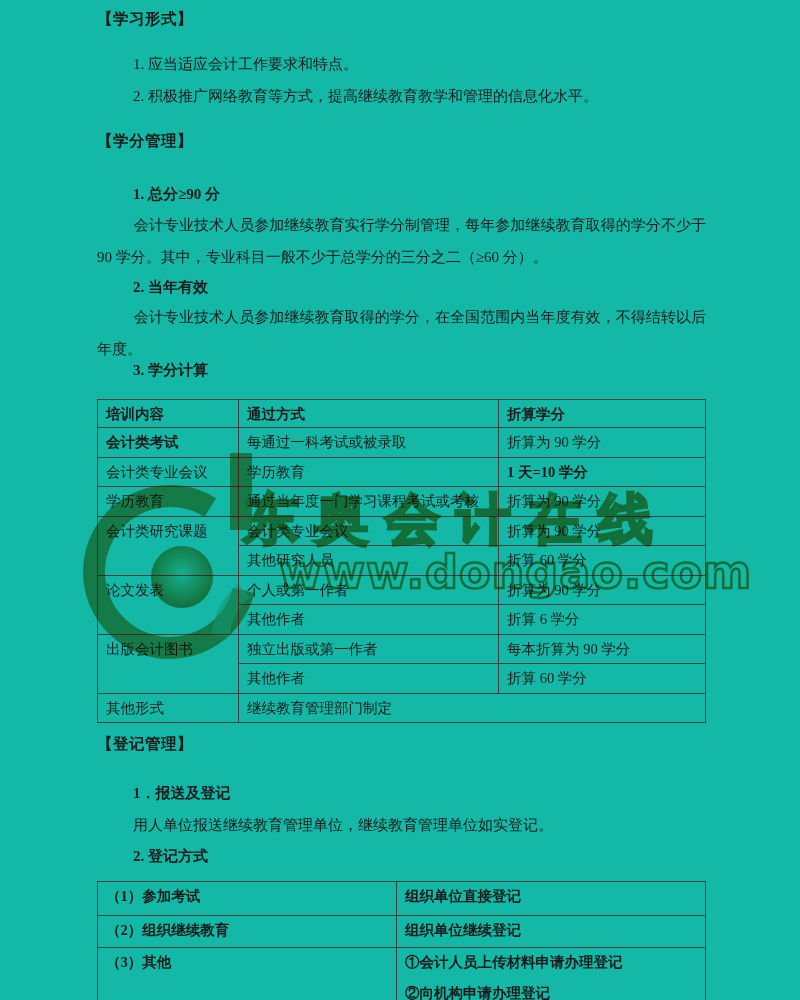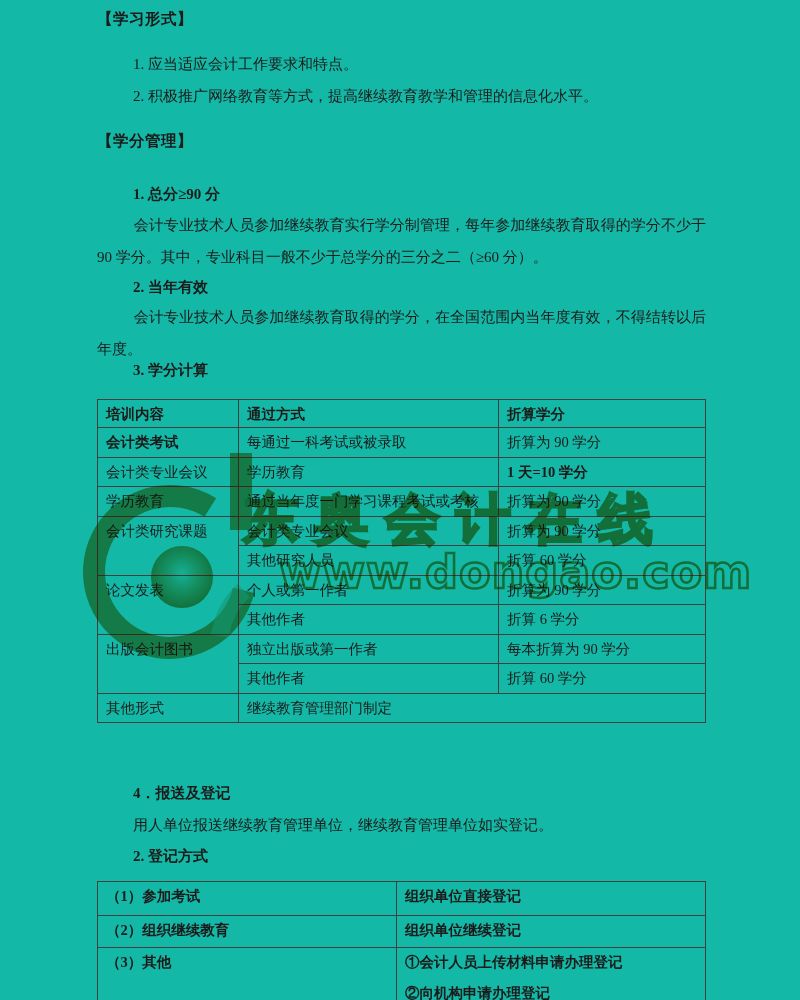--- a/index.html
+++ b/index.html
@@ -101,21 +101,22 @@
       <td>其他作者</td>
       <td>折算 60 学分</td>
     </tr>
     <tr>
       <td>其他形式</td>
       <td colspan="2">继续教育管理部门制定</td>
     </tr>
   </tbody>
     </table>
 
-  <div class="abs line ind bold" style="top:783px">4．报送及登记</div>
+  <div class="abs h" style="top:733px">【登记管理】</div>
+  <div class="abs line ind bold" style="top:783px">1．报送及登记</div>
   <div class="abs line" style="top:815px;padding-left:36px;white-space:normal">用人单位报送继续教育管理单位，继续教育管理单位如实登记。</div>
   <div class="abs line ind bold" style="top:846px">2. 登记方式</div>
 
   <table class="abs reg-table" style="top:866px">
     <colgroup>
         <col style="width:299px">
         <col>
       </colgroup>
     <tbody>
         <tr style="height:34px">

